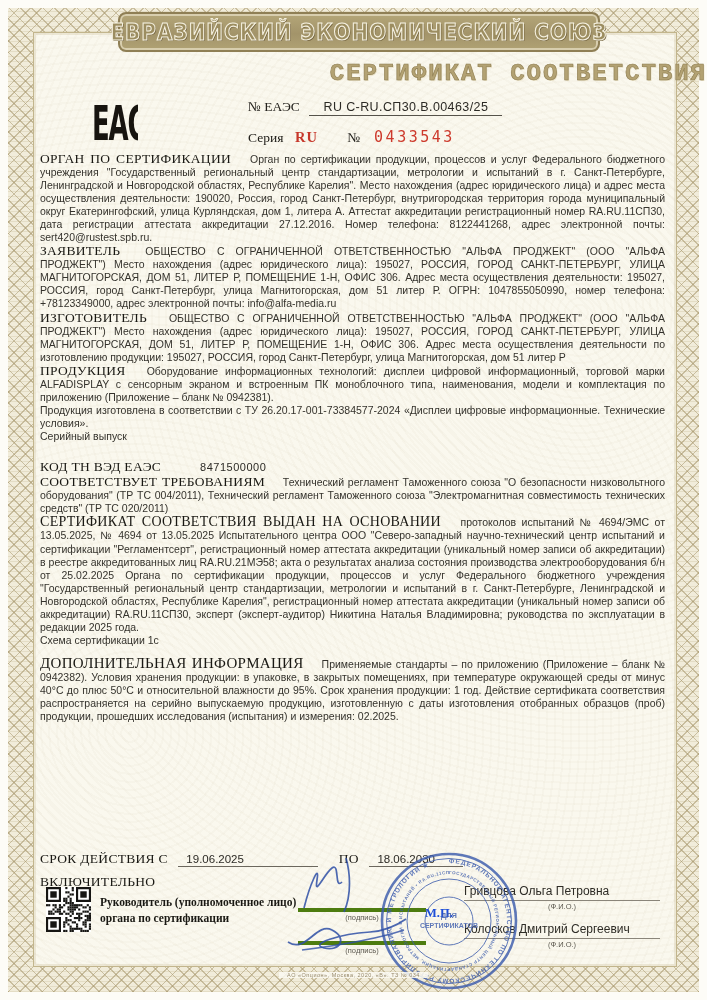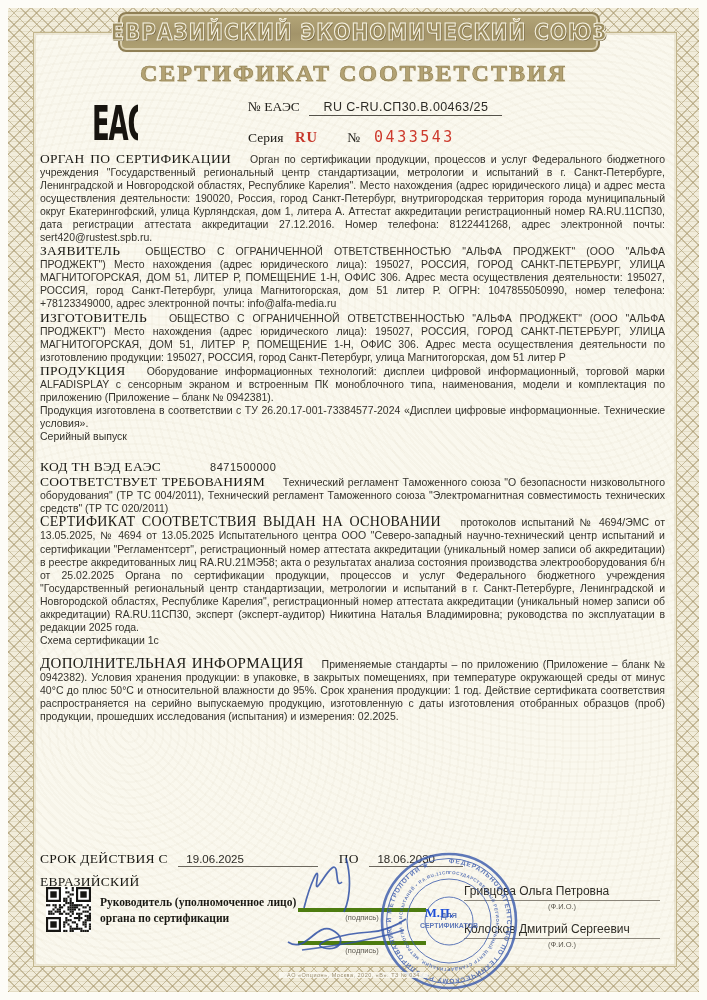--- a/index.html
+++ b/index.html
@@ -38,22 +38,22 @@
   }
   .banner span{
     font-family:"DejaVu Sans", sans-serif;
     font-weight:bold; font-size:20px; letter-spacing:1px; white-space:nowrap;
     color:#9c8d60;
     -webkit-text-stroke:1px #f6f2e2;
     text-shadow:1px 1px 0 #6f5f3a;
     transform:scaleY(1.12);
   }
   .cert-title{
-    position:absolute; left:0; top:60px; width:100%; text-align:center; z-index:2; margin:0;
-    font-family:Liberation Serif, serif; font-weight:bold; font-size:24px; letter-spacing:2px;
+    position:absolute; left:0; top:60px; width:100%; text-align:right; z-index:2; margin:0;
+    font-family:Liberation Mono, monospace; font-weight:bold; font-size:24px; letter-spacing:2px;
     color:#b3a273; -webkit-text-stroke:.6px #8c7b4e; text-shadow:1px 1px 0 #e8e0c6;
     white-space:nowrap;
   }
   .eac{position:absolute; left:92px; top:94px; z-index:2;}
   .numline{position:absolute; left:248px; top:99px; z-index:2; font-size:13px; color:#23211c;}
   .numline .lbl{font-family:"Liberation Serif", serif; font-size:13.5px;}
   .numline .val{
     font-size:12.5px; color:#2c2a25; border-bottom:1px solid #55524a; padding:0 14px 1px 14px; margin-left:6px;
     letter-spacing:.4px;
   }
@@ -76,21 +76,21 @@
   }
   .head.lg{font-size:14px;}
   .head.xl{font-size:15px;}
   .sec-org{margin-bottom:3px;}
   .sec-applicant{margin-bottom:9px;}
   .sec-manufacturer{margin-bottom:11px;}
   .sec-products{margin-bottom:17px;}
   .sec-code{margin-bottom:13px;}
   .sec-compliance{margin-bottom:52px;}
   .sec-basis{margin-bottom:9px;}
-  .code-val{font-size:11px; letter-spacing:.5px; margin-left:32px; color:#2c2a25;}
+  .code-val{font-size:11px; letter-spacing:.5px; margin-left:22px; color:#2c2a25;}
   
   .validity{position:absolute; left:40px; top:849px; z-index:2; color:#191813;}
   .validity .head{margin-right:6px;}
   .v-date{
     display:inline-block; font-size:11.5px; color:#2c2a25; text-align:left;
     border-bottom:1px solid #6b675d; padding:0 4px 1px 8px; vertical-align:baseline;
   }
   .v-date.from{width:128px; margin-right:16px;}
   .v-date.to{width:82px;}
   .validity .line2{margin-top:5px;}
@@ -208,21 +208,21 @@
 </div>
 
 <div class="validity">
   <div>
     <span class="head">СРОК ДЕЙСТВИЯ С</span>
     <span class="v-date from">19.06.2025</span>
     <span class="head">ПО</span>
     <span class="v-date to">18.06.2030</span>
   </div>
   <div class="line2">
-    <span class="head">ЕВРАЗИЙСКИЙ</span>
+    <span class="head">ВКЛЮЧИТЕЛЬНО</span>
   </div>
 </div>
 
 <div class="bottom">
 
   <svg class="qr" viewBox="0 0 21 21" aria-hidden="true">
     <rect width="21" height="21" fill="#ffffff"></rect>
     <g fill="#161513">
       <path d="M0,0h7v7h-7z M1,1v5h5v-5z" fill-rule="evenodd"></path>
       <rect x="2" y="2" width="3" height="3"></rect>

